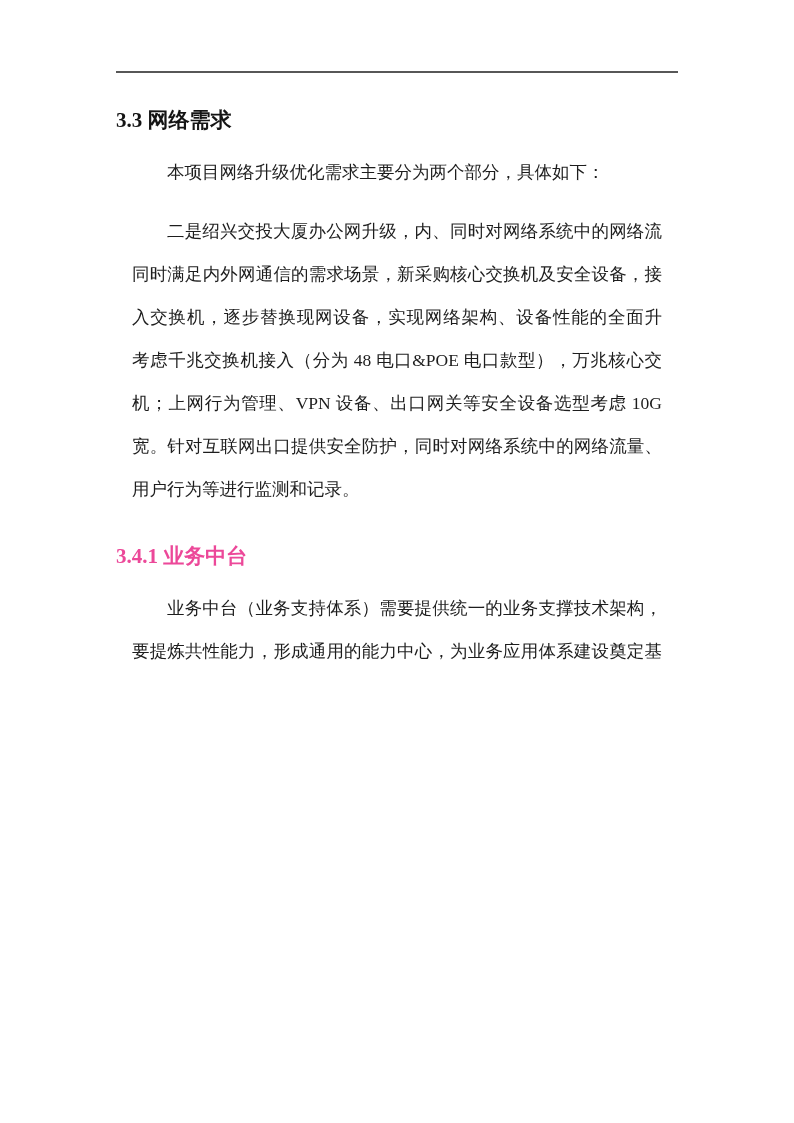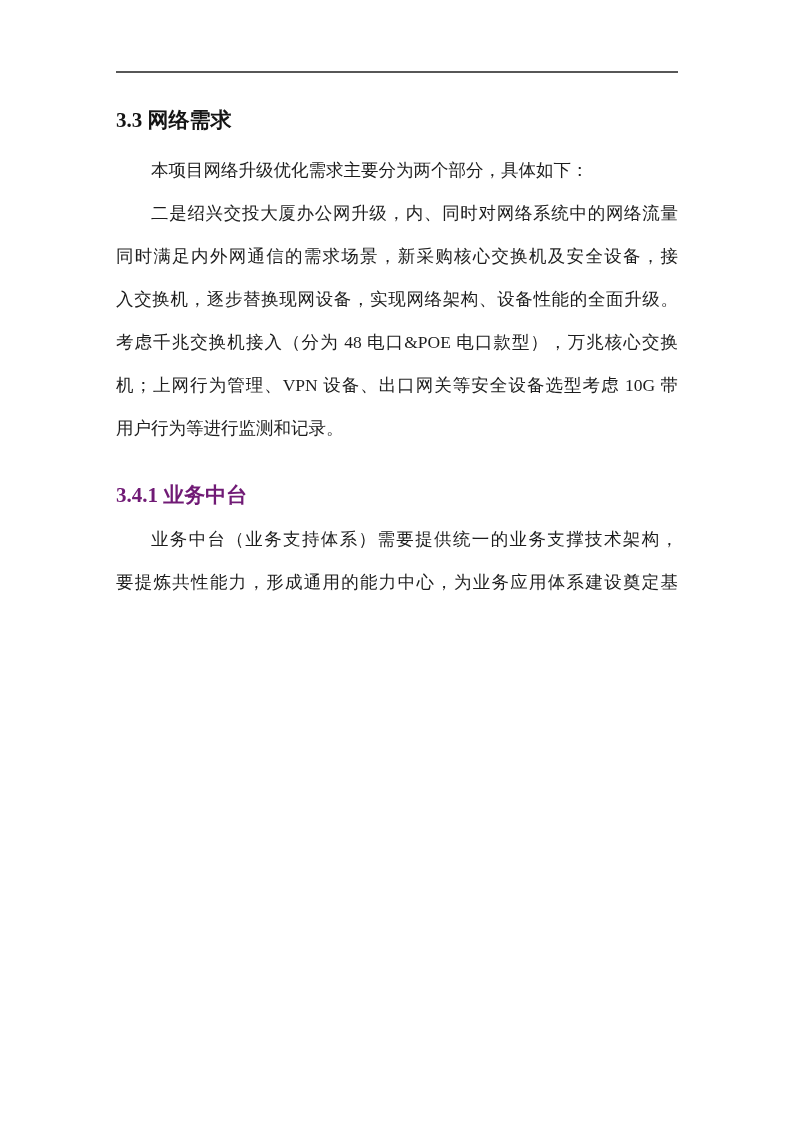--- a/index.html
+++ b/index.html
@@ -31,24 +31,24 @@
     font-weight: bold;
     line-height: 30px;
     color: #141414;
     margin: 32px 0 14px 0;
   }
   .h-l2.second { margin: 30px 0 0 0; }
   .h-l3 {
     font-size: 21px;
     font-weight: bold;
     line-height: 30px;
-    color: #701a75;
+    color: #ec4899;
     margin: 30px 0 8px 0;
   }
-  .para { margin: 0; }
+  .para { margin: 16px; }
   .line {
     font-size: 17.5px;
     line-height: 43px;
     height: 43px;
     overflow: hidden;
     text-align: justify;
     text-align-last: justify;
     white-space: normal;
   }
   .line.indent { text-indent: 2em; }
@@ -69,20 +69,21 @@
       <div class="line indent end">本项目网络升级优化需求主要分为两个部分，具体如下：</div>
     </div>
 
 
     <div class="para">
       <div class="line indent">二是绍兴交投大厦办公网升级，内、同时对网络系统中的网络流量</div>
       <div class="line">同时满足内外网通信的需求场景，新采购核心交换机及安全设备，接</div>
       <div class="line">入交换机，逐步替换现网设备，实现网络架构、设备性能的全面升级。</div>
       <div class="line">考虑千兆交换机接入（分为 48 电口&amp;POE 电口款型），万兆核心交换</div>
       <div class="line">机；上网行为管理、VPN 设备、出口网关等安全设备选型考虑 10G 带</div>
+      <div class="line">宽。针对互联网出口提供安全防护，同时对网络系统中的网络流量、</div>
       <div class="line end">用户行为等进行监测和记录。</div>
     </div>
 
 
     <h3 class="h-l3">3.4.1 业务中台</h3>
 
     <div class="para">
       <div class="line indent">业务中台（业务支持体系）需要提供统一的业务支撑技术架构，</div>
       <div class="line">要提炼共性能力，形成通用的能力中心，为业务应用体系建设奠定基</div>
     </div>

